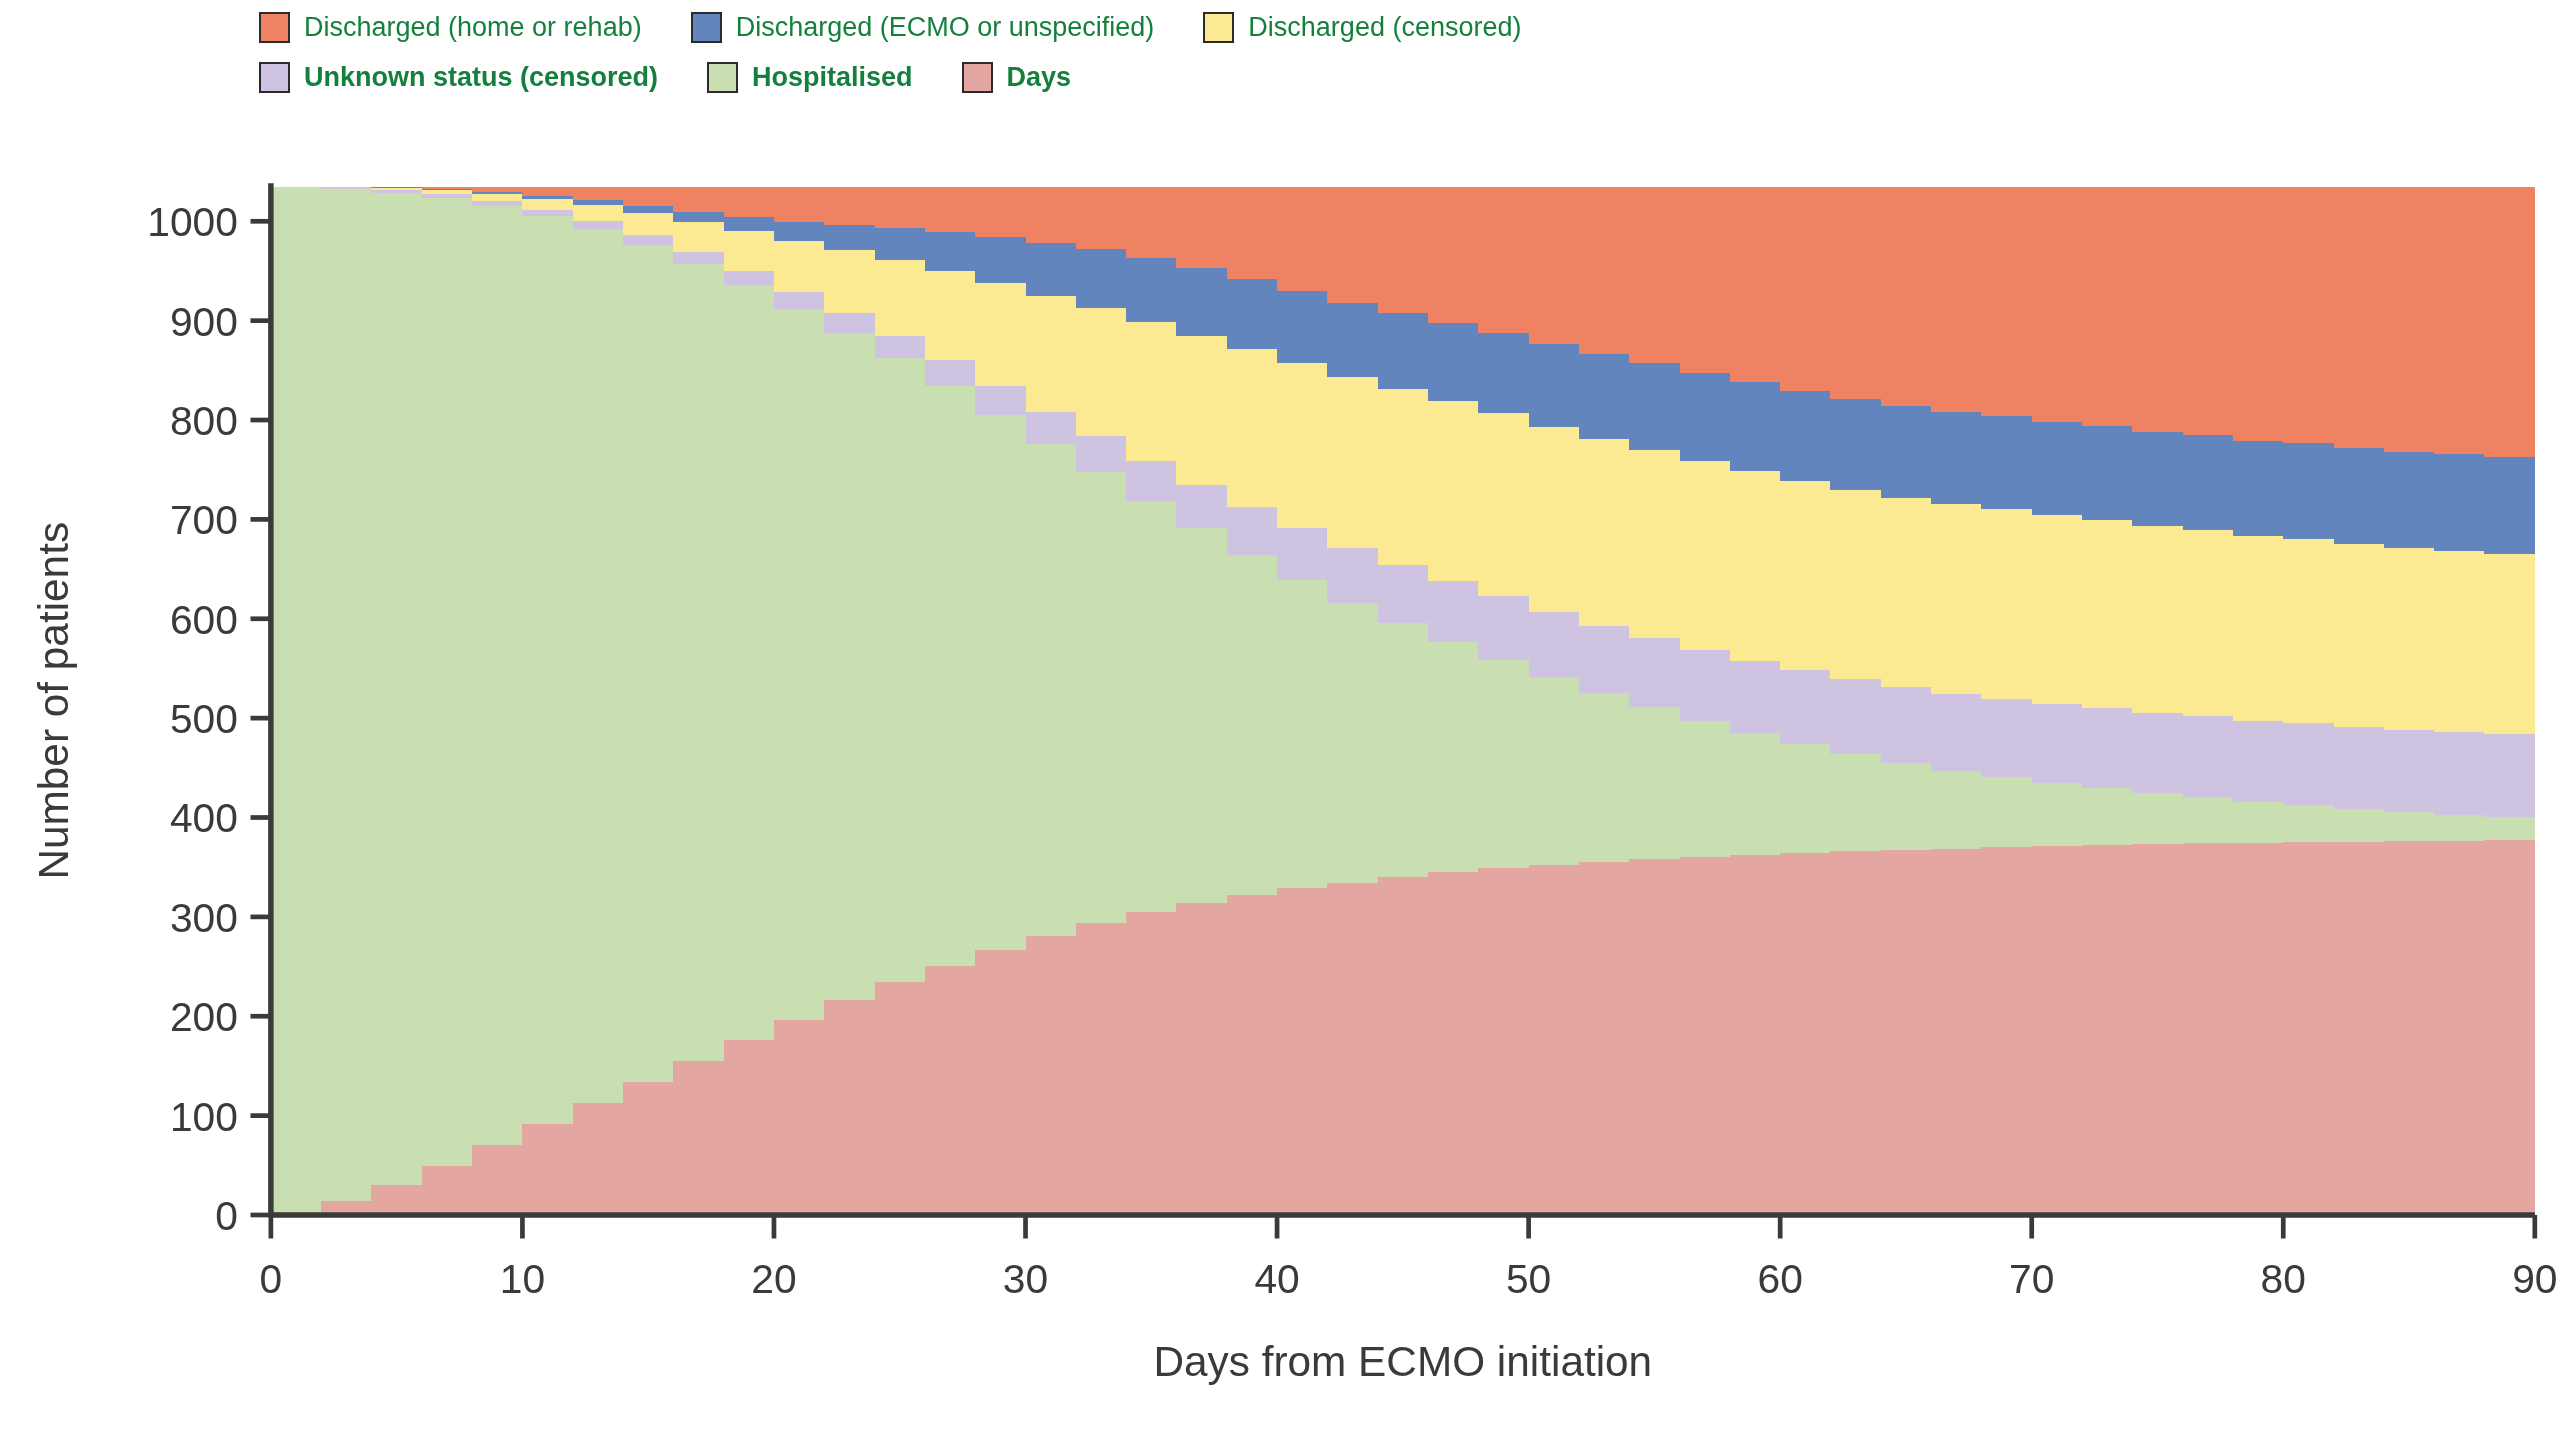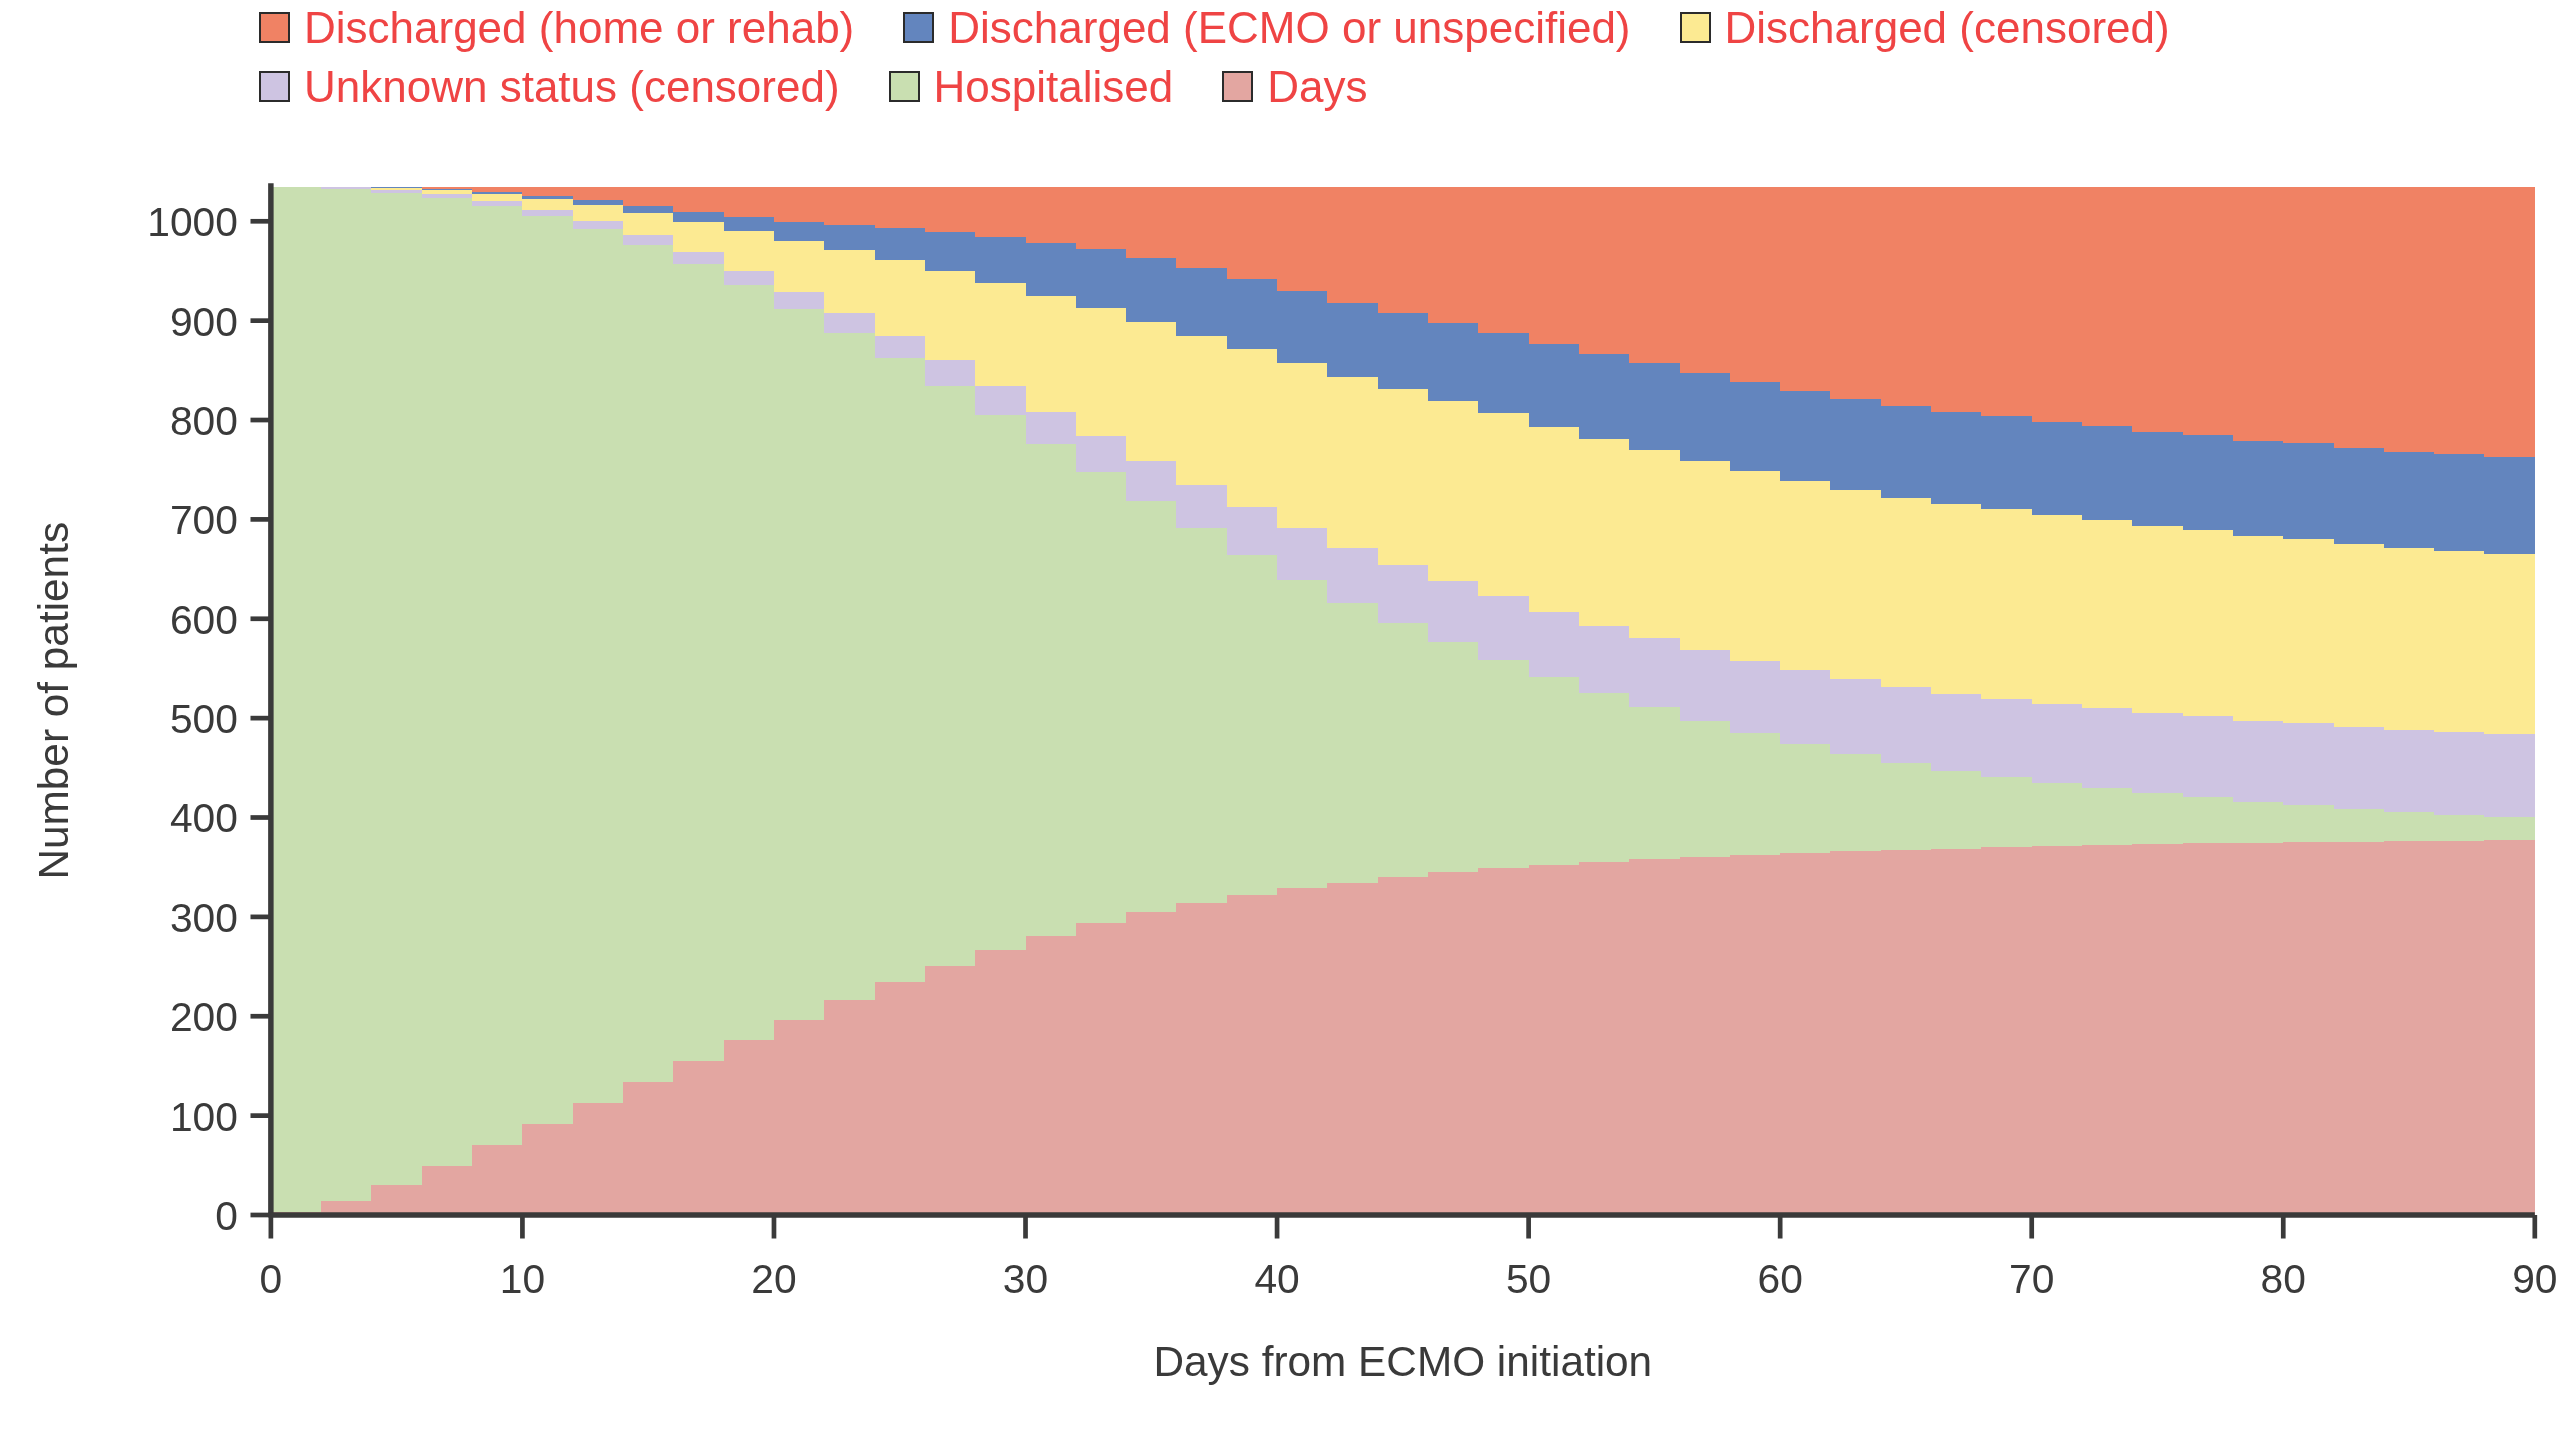--- a/index.html
+++ b/index.html
@@ -27,39 +27,39 @@
     position: absolute;
     left: 259px;
     top: 6.3px;
     width: 2274px;
   }
   .legend-row {
     display: flex;
     align-items: center;
     height: 43px;
   }
-  .legend-row.row2 { margin-top: 16px; }
+  .legend-row.row2 { margin-top: 7px; font-weight: bold; }
   .legend-item {
     display: flex;
     align-items: center;
     margin-right: 49px;
     white-space: nowrap;
   }
   .legend-swatch {
     width: 31px;
     height: 31px;
     border: 2.4px solid #2b2b2b;
     box-sizing: border-box;
     margin-right: 14px;
     flex: 0 0 auto;
   }
   .legend-label {
-    font-size: 44px;
+    font-size: 27px;
     line-height: 35px;
-    color: #ef4444;
+    color: #15803d;
     font-family: "Liberation Sans", sans-serif;
   }
   
   #plot-wrap {
     position: absolute;
     left: 0;
     top: 94px;
     width: 2576px;
     height: 1335px;
   }

